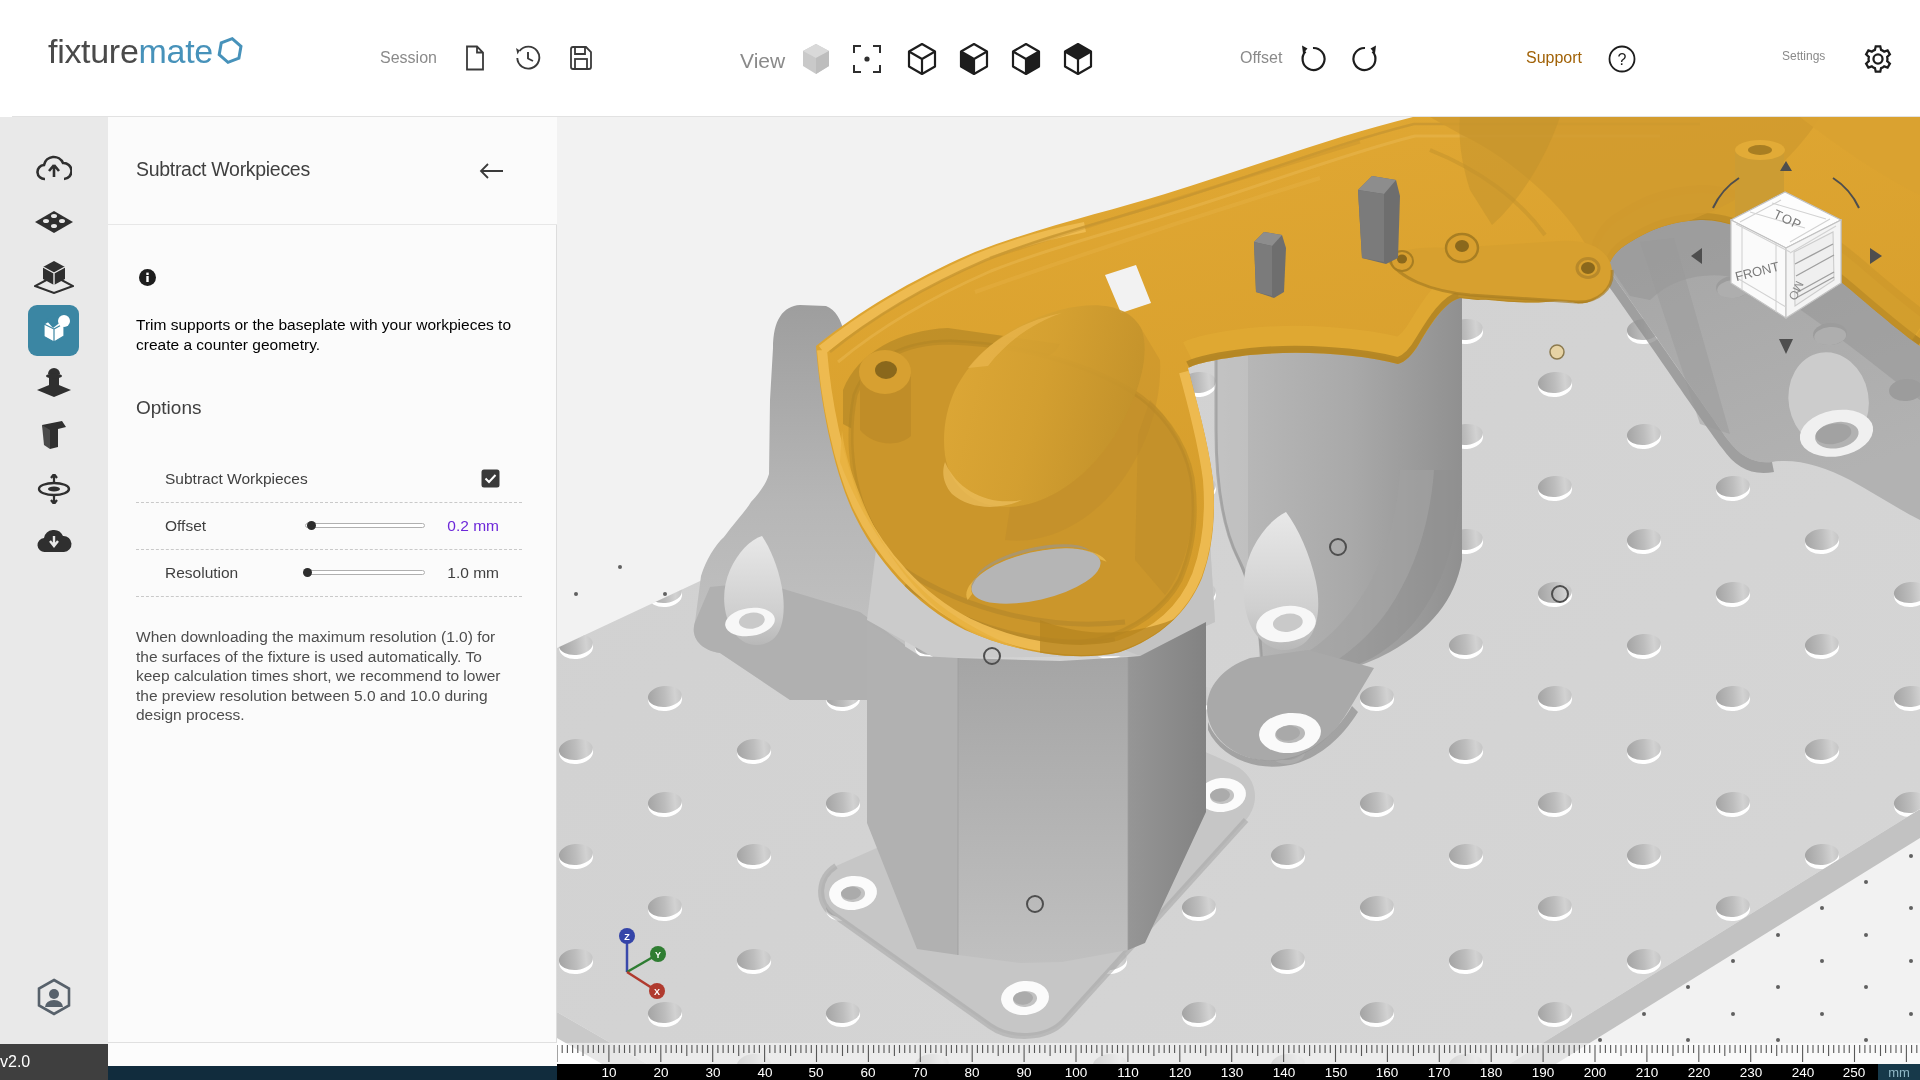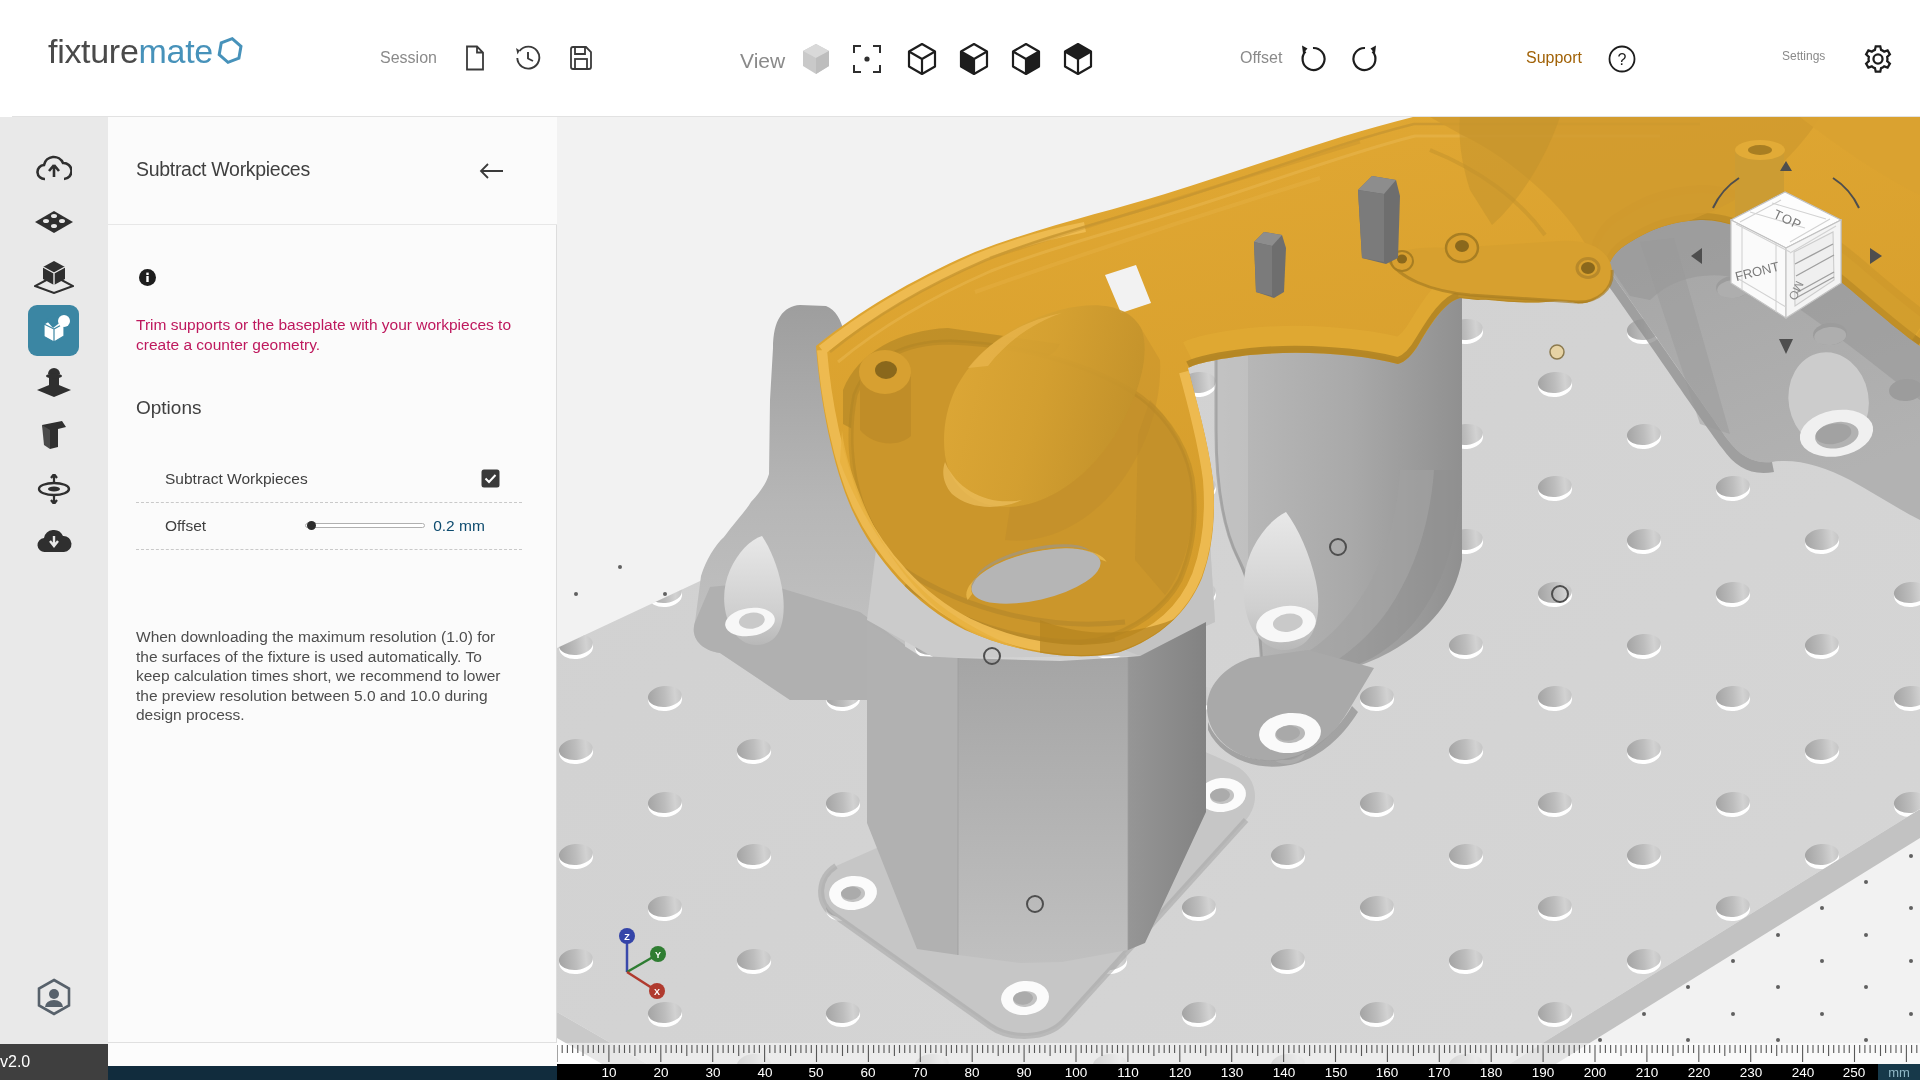--- a/index.html
+++ b/index.html
@@ -1131,32 +1131,38 @@
     <div class="abs" style="left:28px;top:41px;font-size:19.5px;letter-spacing:-0.3px;color:#3f3f3f">Subtract Workpieces</div>
     <svg class="abs" style="left:370px;top:44px" width="26" height="20" viewBox="0 0 26 20">
         <path d="M25,10 L3,10 M10,3 L3,10 L10,17" stroke="#3a3a3a" stroke-width="1.8" fill="none"></path>
       </svg>
   </div>
   <svg class="abs" style="left:31px;top:152px" width="17" height="17" viewBox="0 0 17 17">
       <circle cx="8.5" cy="8.5" r="8.5" fill="#1d1d1d"></circle>
       <rect x="7.3" y="7" width="2.4" height="6" fill="#fff"></rect>
       <rect x="7.3" y="3.6" width="2.4" height="2.4" fill="#fff"></rect>
     </svg>
-  <div class="abs" style="left:28px;top:198px;width:390px;font-size:15.5px;line-height:19.5px;color:#be185d">Trim supports or the baseplate with your workpieces to<br>create a counter geometry.</div>
+  <div class="abs" style="left:28px;top:198px;width:390px;font-size:15.5px;line-height:19.5px;color:#000000">Trim supports or the baseplate with your workpieces to<br>create a counter geometry.</div>
   <div class="abs" style="left:28px;top:280px;font-size:19px;color:#3f3f3f">Options</div>
   <div class="abs" style="left:28px;top:339px;width:386px">
     <div style="position:relative;height:47px;border-bottom:1px dashed #c9c9c9">
       <div class="abs" style="left:29px;top:14px;font-size:15.5px;color:#3f3f3f">Subtract Workpieces</div>
       <svg class="abs" style="left:345px;top:13px" width="19" height="19" viewBox="0 0 19 19">
           <rect x="0.5" y="0.5" width="18" height="18" rx="2.5" fill="#3a3a3a"></rect>
           <path d="M4.5,9.5 L8,13 L14.5,6" stroke="#fff" stroke-width="2" fill="none"></path>
         </svg>
     </div>
     <div style="position:relative;height:47px;border-bottom:1px dashed #c9c9c9">
       <div class="abs" style="left:29px;top:14px;font-size:15.5px;color:#3f3f3f">Offset</div>
       <div class="abs" style="left:169px;top:20px;width:120px;height:5px;border:1px solid #b0b0b0;border-radius:3px;background:#fff"></div>
       <div class="abs" style="left:171px;top:18px;width:9px;height:9px;border-radius:50%;background:#2d2d2d"></div>
-      <div class="abs" style="left:283px;top:14px;width:80px;font-size:15.5px;color:#0c4a6e;text-align:center">0.2 mm</div>
+      <div class="abs" style="left:283px;top:14px;width:80px;font-size:15.5px;color:#6d28d9;text-align:right">0.2 mm</div>
+    </div>
+    <div style="position:relative;height:47px;border-bottom:1px dashed #c9c9c9">
+      <div class="abs" style="left:29px;top:14px;font-size:15.5px;color:#3f3f3f">Resolution</div>
+      <div class="abs" style="left:169px;top:20px;width:120px;height:5px;border:1px solid #b0b0b0;border-radius:3px;background:#fff"></div>
+      <div class="abs" style="left:167px;top:18px;width:9px;height:9px;border-radius:50%;background:#2d2d2d"></div>
+      <div class="abs" style="left:283px;top:14px;width:80px;font-size:15.5px;color:#3f3f3f;text-align:right">1.0 mm</div>
     </div>
   </div>
   <div class="abs" style="left:28px;top:510px;width:390px;font-size:15.5px;line-height:19.5px;color:#4d4d4d">When downloading the maximum resolution (1.0) for<br>the surfaces of the fixture is used automatically. To<br>keep calculation times short, we recommend to lower<br>the preview resolution between 5.0 and 10.0 during<br>design process.</div>
   <div class="abs" style="left:0;top:925px;width:449px;height:24px;background:#fcfcfc;border-top:1px solid #e0e0e0"></div>
   <div class="abs" style="left:0;top:949px;width:449px;height:14px;background:#112c3d"></div>
 </div>
 </body></html>

